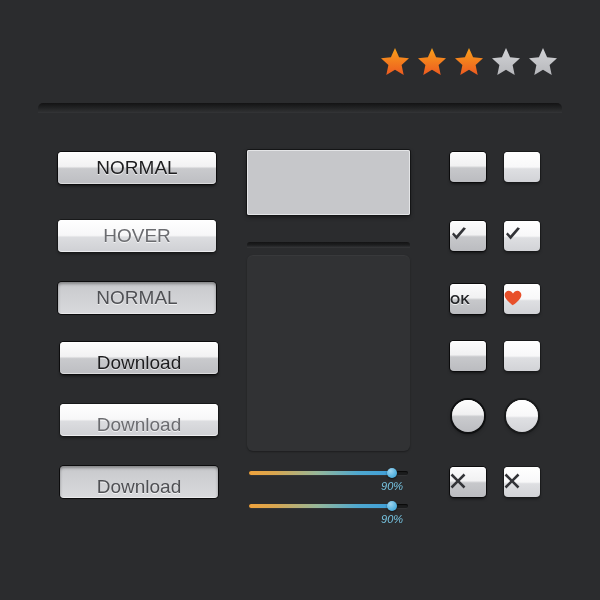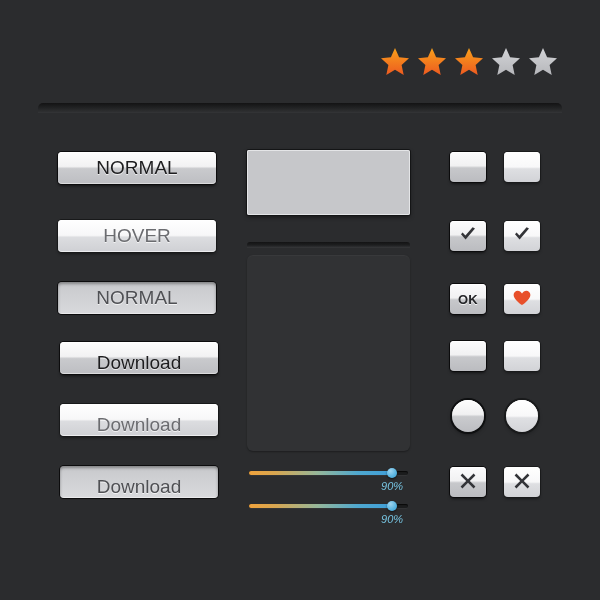--- a/index.html
+++ b/index.html
@@ -177,21 +177,21 @@
   }
   #slider-1 { top: 470px; }
   #slider-2 { top: 503px; }
 
   
   .ctrl {
     position: absolute;
     box-sizing: border-box;
     display: flex;
     align-items: center;
-    justify-content: center;
+    justify-content: flex-start;
     border: 0;
     padding: 0;
     cursor: pointer;
   }
   .ctrl.sq {
     width: 36px; height: 30px;
     border-radius: 4px;
     background: linear-gradient(to bottom, #fbfbfc 0%, #f1f1f2 46%, #c7c8cb 53%, #bbbcc0 100%);
     box-shadow:
       inset 0 1px 0 rgba(255,255,255,0.95),

